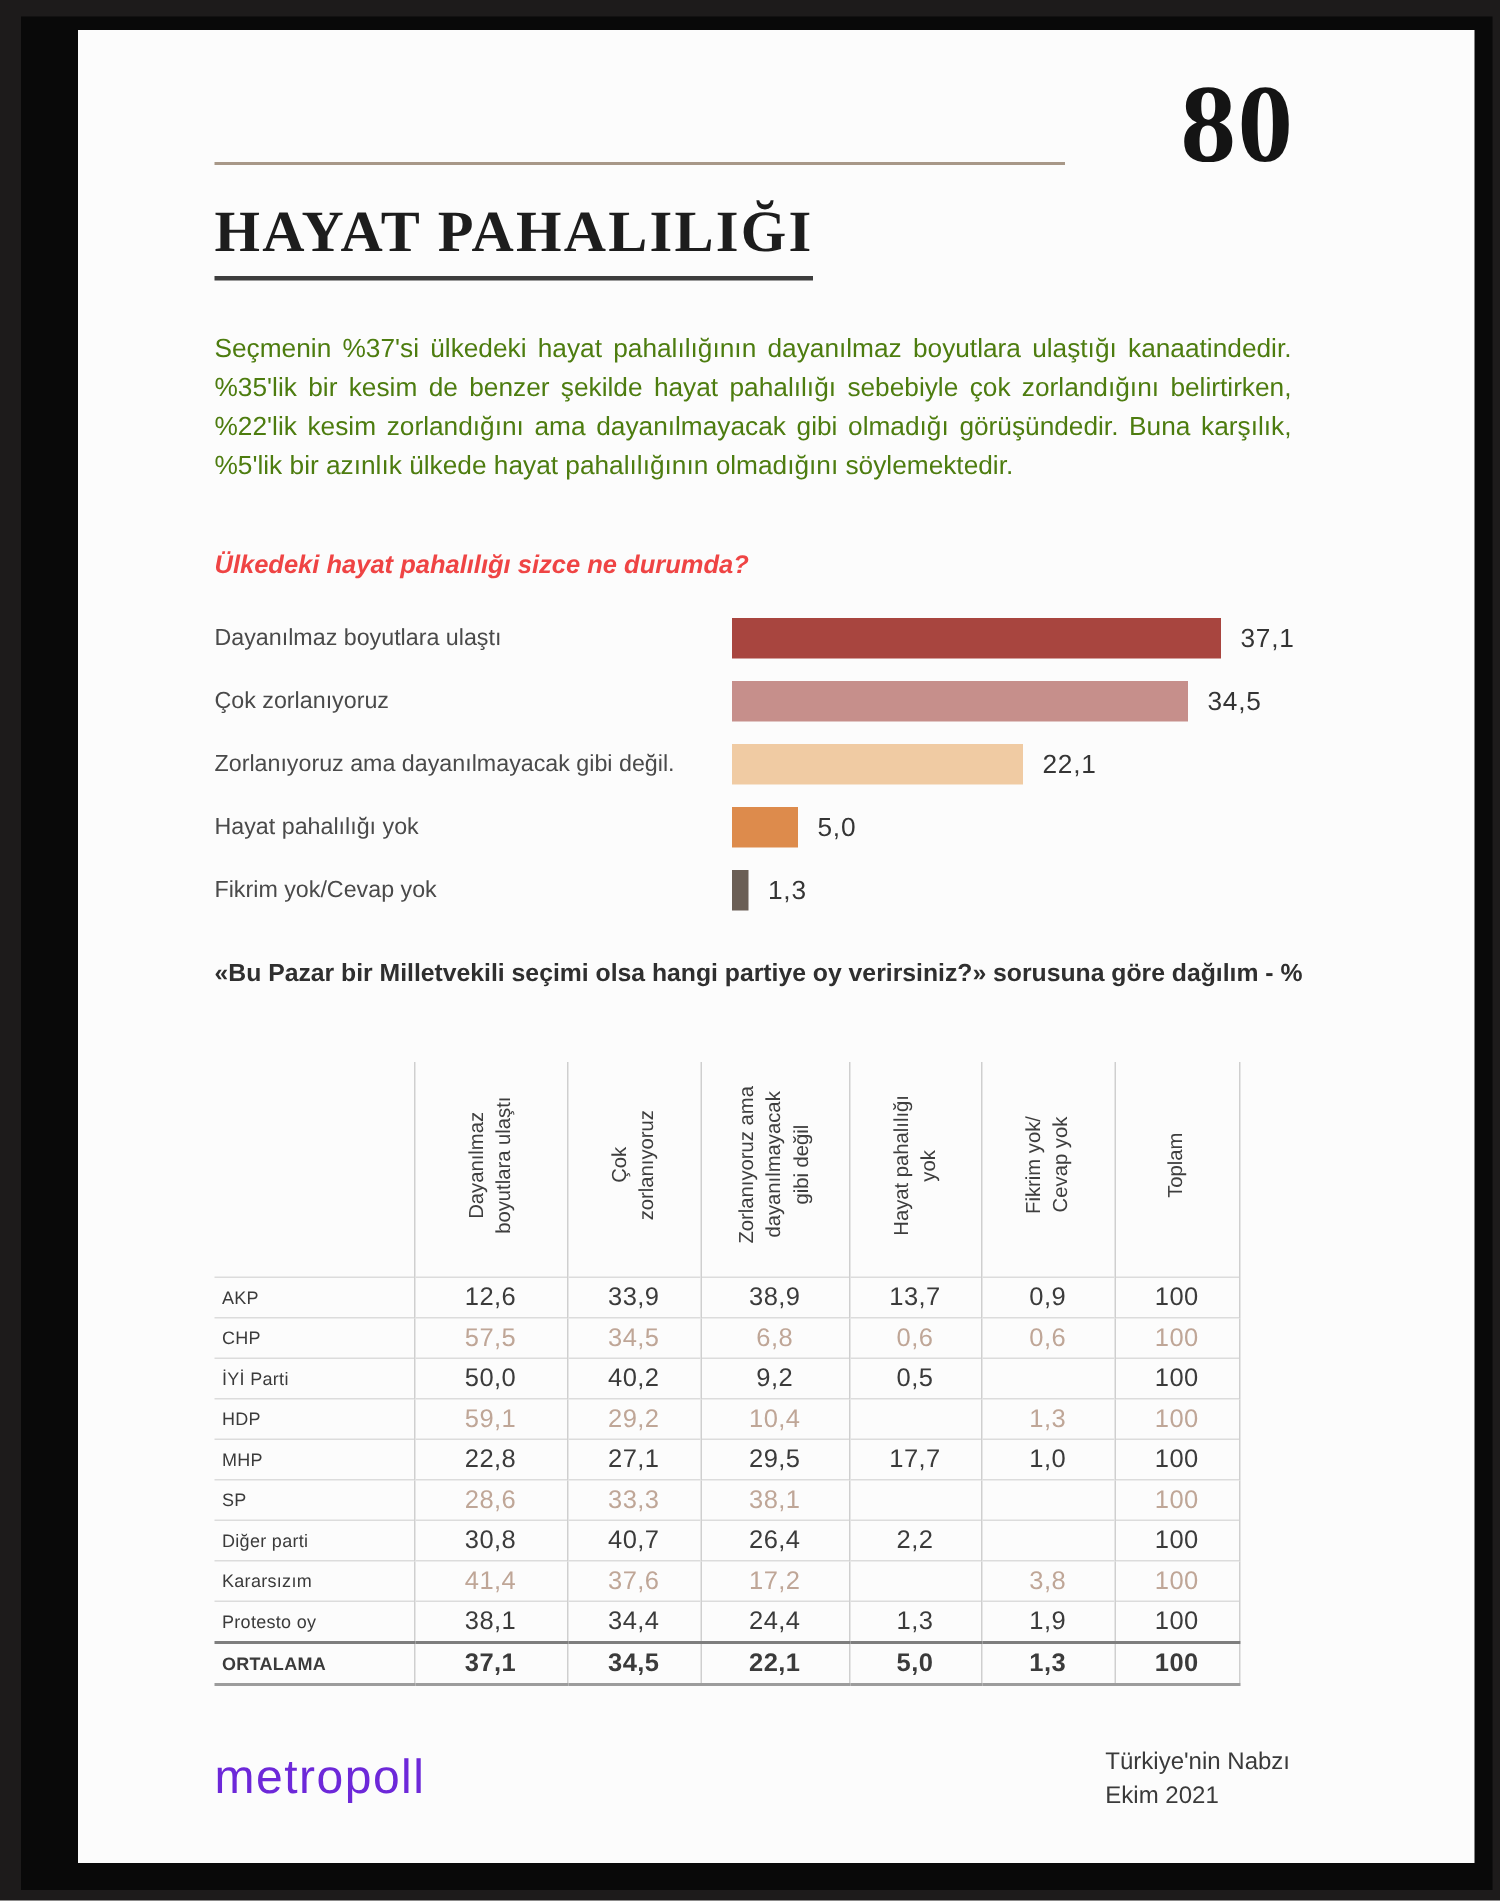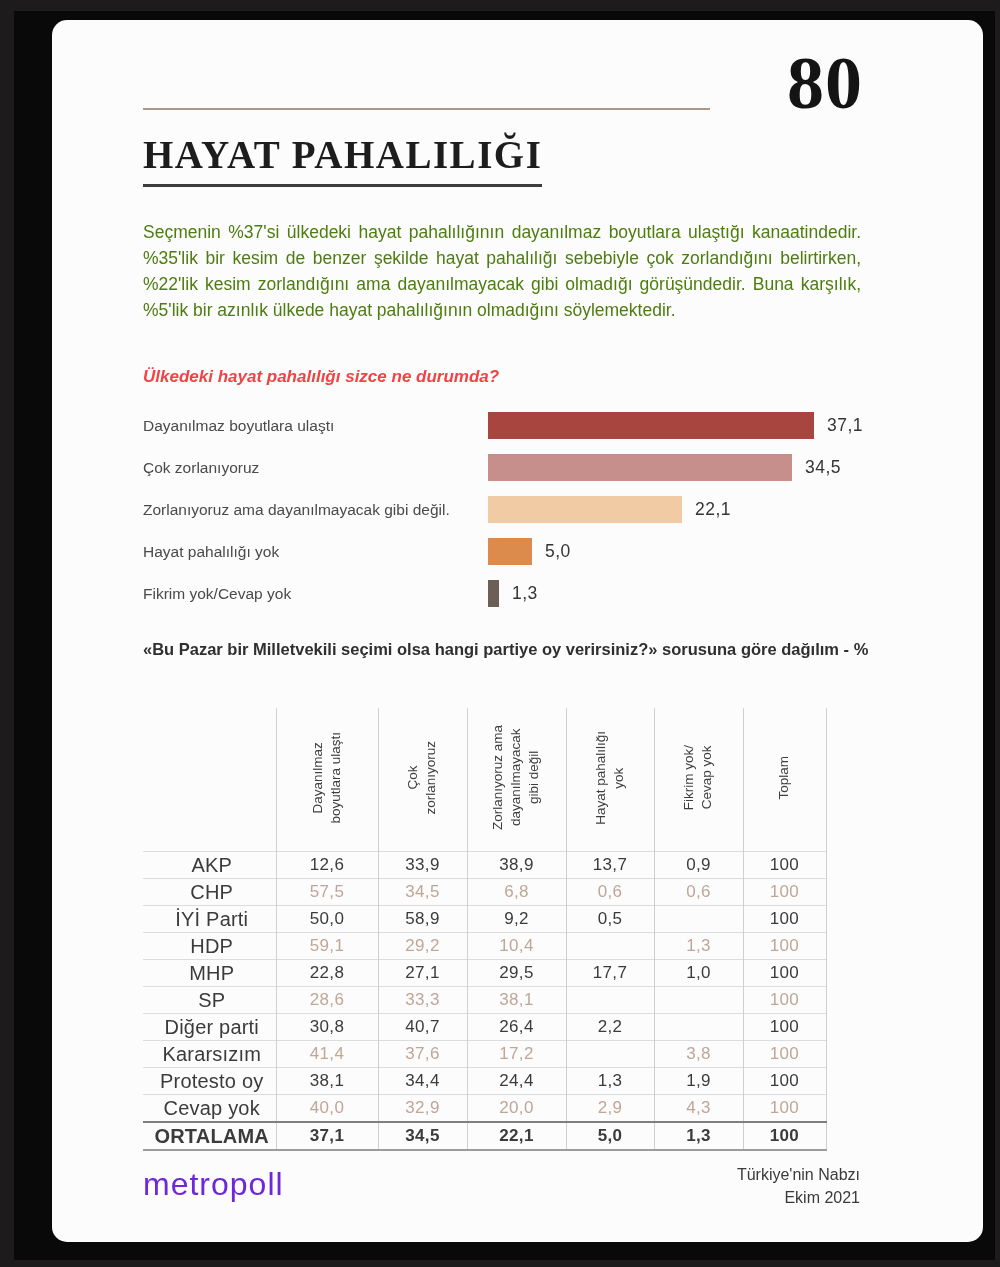--- a/index.html
+++ b/index.html
@@ -1,21 +1,21 @@
 <!DOCTYPE html>
 <html><head>
 <meta charset="utf-8">
 <style>
   html,body{margin:0;padding:0;}
   body{
     width:1000px;height:1267px;background:#1d1b1b;overflow:hidden;
     font-family:"Liberation Sans", sans-serif;position:relative;
   }
   .frame{position:absolute;left:14px;top:11px;width:981px;height:1249px;background:#090909;}
-  .page{position:absolute;left:52px;top:20px;width:931px;height:1222px;background:#fcfcfc;border-radius:15px;}
+  .page{position:absolute;left:52px;top:20px;width:931px;height:1222px;background:#fcfcfc;}
 
   .rule-top{position:absolute;left:91px;top:88px;width:567px;height:2px;background:#a89888;}
   .page-number{
     position:absolute;top:26px;right:120px;font-family:"Liberation Serif", serif;
     font-weight:700;font-size:74px;line-height:1;color:#141414;letter-spacing:1px;
   }
   .title{
     position:absolute;left:91px;top:112px;
     font-family:"Liberation Serif", serif;font-weight:700;font-size:39px;
     letter-spacing:1.5px;color:#1d1d1d;
@@ -51,30 +51,30 @@
   th + th, td + td{border-left:1px solid #cfcfcf;}
   th:last-child, td:last-child{border-right:1px solid #cfcfcf;}
   .vhead{
     display:inline-block;writing-mode:vertical-rl;transform:rotate(180deg);
     white-space:pre-line;font-size:13.5px;line-height:1.35;color:#3e3e3e;text-align:center;
   }
   tbody td{
     height:26px;text-align:center;font-size:17px;color:#3b3b3b;
     border-top:1px solid #dcdcdc;padding:0;letter-spacing:.3px;
   }
-  tbody td.label{text-align:center;padding-left:5px;font-size:20px;letter-spacing:.2px;margin-top:16px;}
+  tbody td.label{text-align:left;padding-left:5px;font-size:12px;letter-spacing:.2px;margin-top:16px;}
   tr.muted td:not(.label){color:#bfa697;}
   tr.total td{font-weight:700;border-top:2px solid #7e7e7e;border-bottom:2px solid #9c9c9c;}
 
   .footer-logo{
     position:absolute;left:91px;top:1146px;font-size:32px;color:#6d28d9;
     letter-spacing:1px;font-weight:500;
   }
   .footer-right{
-    position:absolute;right:123px;top:1143px;text-align:right;
+    position:absolute;right:123px;top:1143px;text-align:left;
     font-size:16px;line-height:23px;color:#3a3a3a;
   }
 </style>
 </head>
 <body>
 
 <div class="frame"></div>
 <div class="page">
 
   <div class="rule-top"></div>
@@ -168,21 +168,21 @@
             <td>57,5</td>
             <td>34,5</td>
             <td>6,8</td>
             <td>0,6</td>
             <td>0,6</td>
             <td>100</td>
           </tr>
           <tr>
             <td class="label">İYİ Parti</td>
             <td>50,0</td>
-            <td>58,9</td>
+            <td>40,2</td>
             <td>9,2</td>
             <td>0,5</td>
             <td></td>
             <td>100</td>
           </tr>
           <tr class="muted">
             <td class="label">HDP</td>
             <td>59,1</td>
             <td>29,2</td>
             <td>10,4</td>
@@ -226,29 +226,20 @@
             <td>3,8</td>
             <td>100</td>
           </tr>
           <tr>
             <td class="label">Protesto oy</td>
             <td>38,1</td>
             <td>34,4</td>
             <td>24,4</td>
             <td>1,3</td>
             <td>1,9</td>
-            <td>100</td>
-          </tr>
-          <tr class="muted">
-            <td class="label">Cevap yok</td>
-            <td>40,0</td>
-            <td>32,9</td>
-            <td>20,0</td>
-            <td>2,9</td>
-            <td>4,3</td>
             <td>100</td>
           </tr>
           <tr class="total">
             <td class="label">ORTALAMA</td>
             <td>37,1</td>
             <td>34,5</td>
             <td>22,1</td>
             <td>5,0</td>
             <td>1,3</td>
             <td>100</td>

